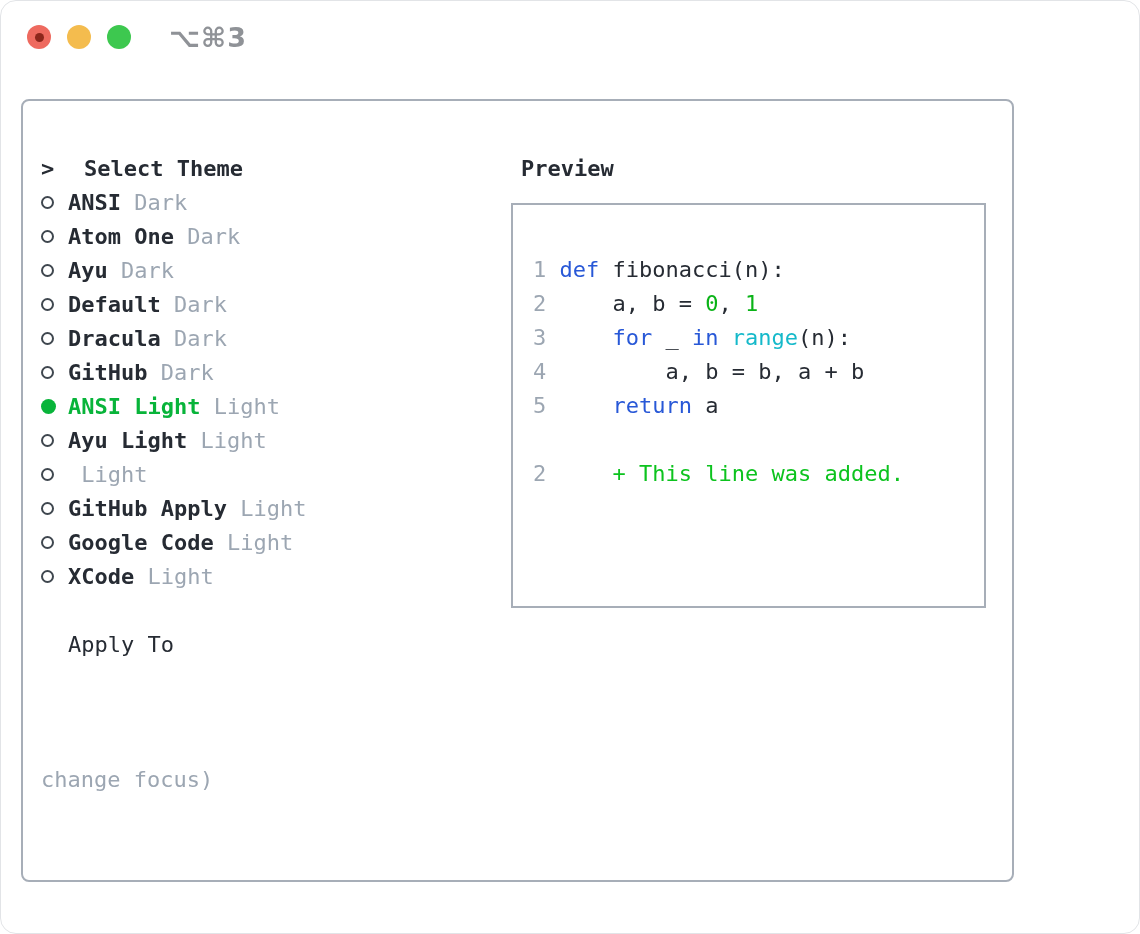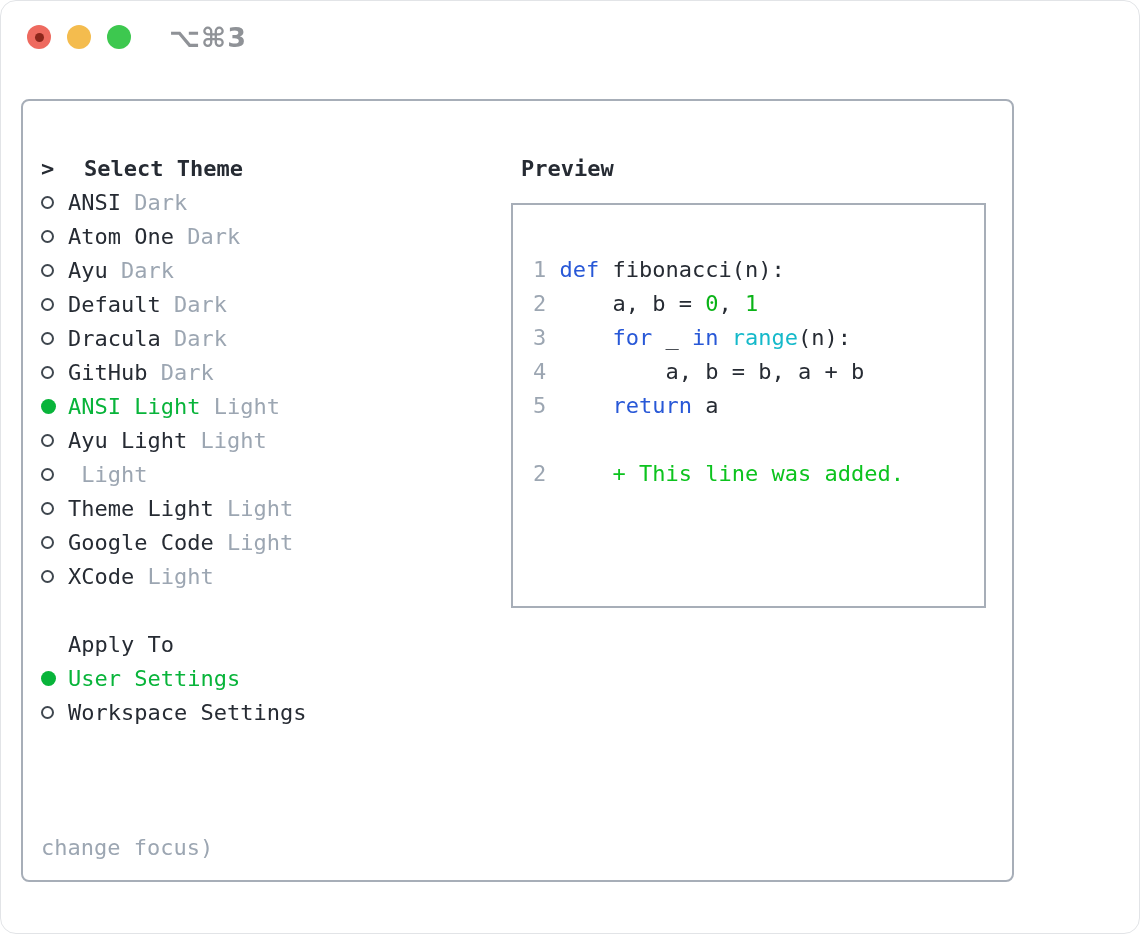--- a/index.html
+++ b/index.html
@@ -33,21 +33,21 @@
   }
   .left-col{width:464px;flex:0 0 auto;}
   .right-col{flex:1 1 auto;}
   .row{height:34px;display:flex;align-items:center;white-space:pre;font-size:22px;color:var(--text);}
   .spacer{height:34px;}
   .marker{width:27px;flex:0 0 27px;display:inline-flex;align-items:center;}
   .arrow{font-weight:700;color:var(--text);}
   .hdr{font-weight:700;color:var(--text);margin-left:16px;}
   .ring{width:13px;height:13px;border-radius:50%;border:2px solid var(--ring);box-sizing:border-box;}
   .dot{width:15px;height:15px;border-radius:50%;background:var(--green);box-sizing:border-box;}
-  .name{color:var(--text);}
+  .name{color:var(--text);font-weight:bold;}
   .name.sel{color:var(--green);}
   .tag{color:var(--muted);text-align:center;}
   .hint{font-size:22px;color:var(--muted);line-height:34px;white-space:pre;}
   
   .preview-box{
     margin-top:18px;margin-left:6px;width:475px;height:405px;box-sizing:border-box;
     border:2px solid var(--border);padding:48px 16px 0 20px;background:#fff;
   }
   .cline{height:34px;line-height:34px;font-size:22px;white-space:pre;color:var(--text);}
   .ln{color:var(--muted);}
@@ -83,33 +83,29 @@
       <div id="theme-list">
           <div class="row"><span class="marker"><span class="ring"></span></span><span class="name">ANSI</span><span class="tag"> Dark</span></div>
           <div class="row"><span class="marker"><span class="ring"></span></span><span class="name">Atom One</span><span class="tag"> Dark</span></div>
           <div class="row"><span class="marker"><span class="ring"></span></span><span class="name">Ayu</span><span class="tag"> Dark</span></div>
           <div class="row"><span class="marker"><span class="ring"></span></span><span class="name">Default</span><span class="tag"> Dark</span></div>
           <div class="row"><span class="marker"><span class="ring"></span></span><span class="name">Dracula</span><span class="tag"> Dark</span></div>
           <div class="row"><span class="marker"><span class="ring"></span></span><span class="name">GitHub</span><span class="tag"> Dark</span></div>
           <div class="row"><span class="marker"><span class="dot"></span></span><span class="name sel">ANSI Light</span><span class="tag"> Light</span></div>
           <div class="row"><span class="marker"><span class="ring"></span></span><span class="name">Ayu Light</span><span class="tag"> Light</span></div>
           <div class="row"><span class="marker"><span class="ring"></span></span><span class="tag"> Light</span></div>
-          <div class="row"><span class="marker"><span class="ring"></span></span><span class="name">Theme Light</span><span class="tag"> Light</span></div>
+          <div class="row"><span class="marker"><span class="ring"></span></span><span class="name">GitHub Apply</span><span class="tag"> Light</span></div>
           <div class="row"><span class="marker"><span class="ring"></span></span><span class="name">Google Code</span><span class="tag"> Light</span></div>
           <div class="row"><span class="marker"><span class="ring"></span></span><span class="name">XCode</span><span class="tag"> Light</span></div>
         </div>
       <div class="spacer"></div>
       <div class="row">
         <span class="marker"></span>
         <span>Apply To</span>
       </div>
-      <div id="apply-list">
-          <div class="row"><span class="marker"><span class="dot"></span></span><span class="name sel">User Settings</span></div>
-          <div class="row"><span class="marker"><span class="ring"></span></span><span class="name">Workspace Settings</span></div>
-        </div>
       <div class="spacer"></div>
       <div class="hint">
         <div>change focus)</div>
       </div>
     </div>
 
     <div class="right-col">
       <div class="row">
         <span class="hdr">Preview</span>
       </div>

